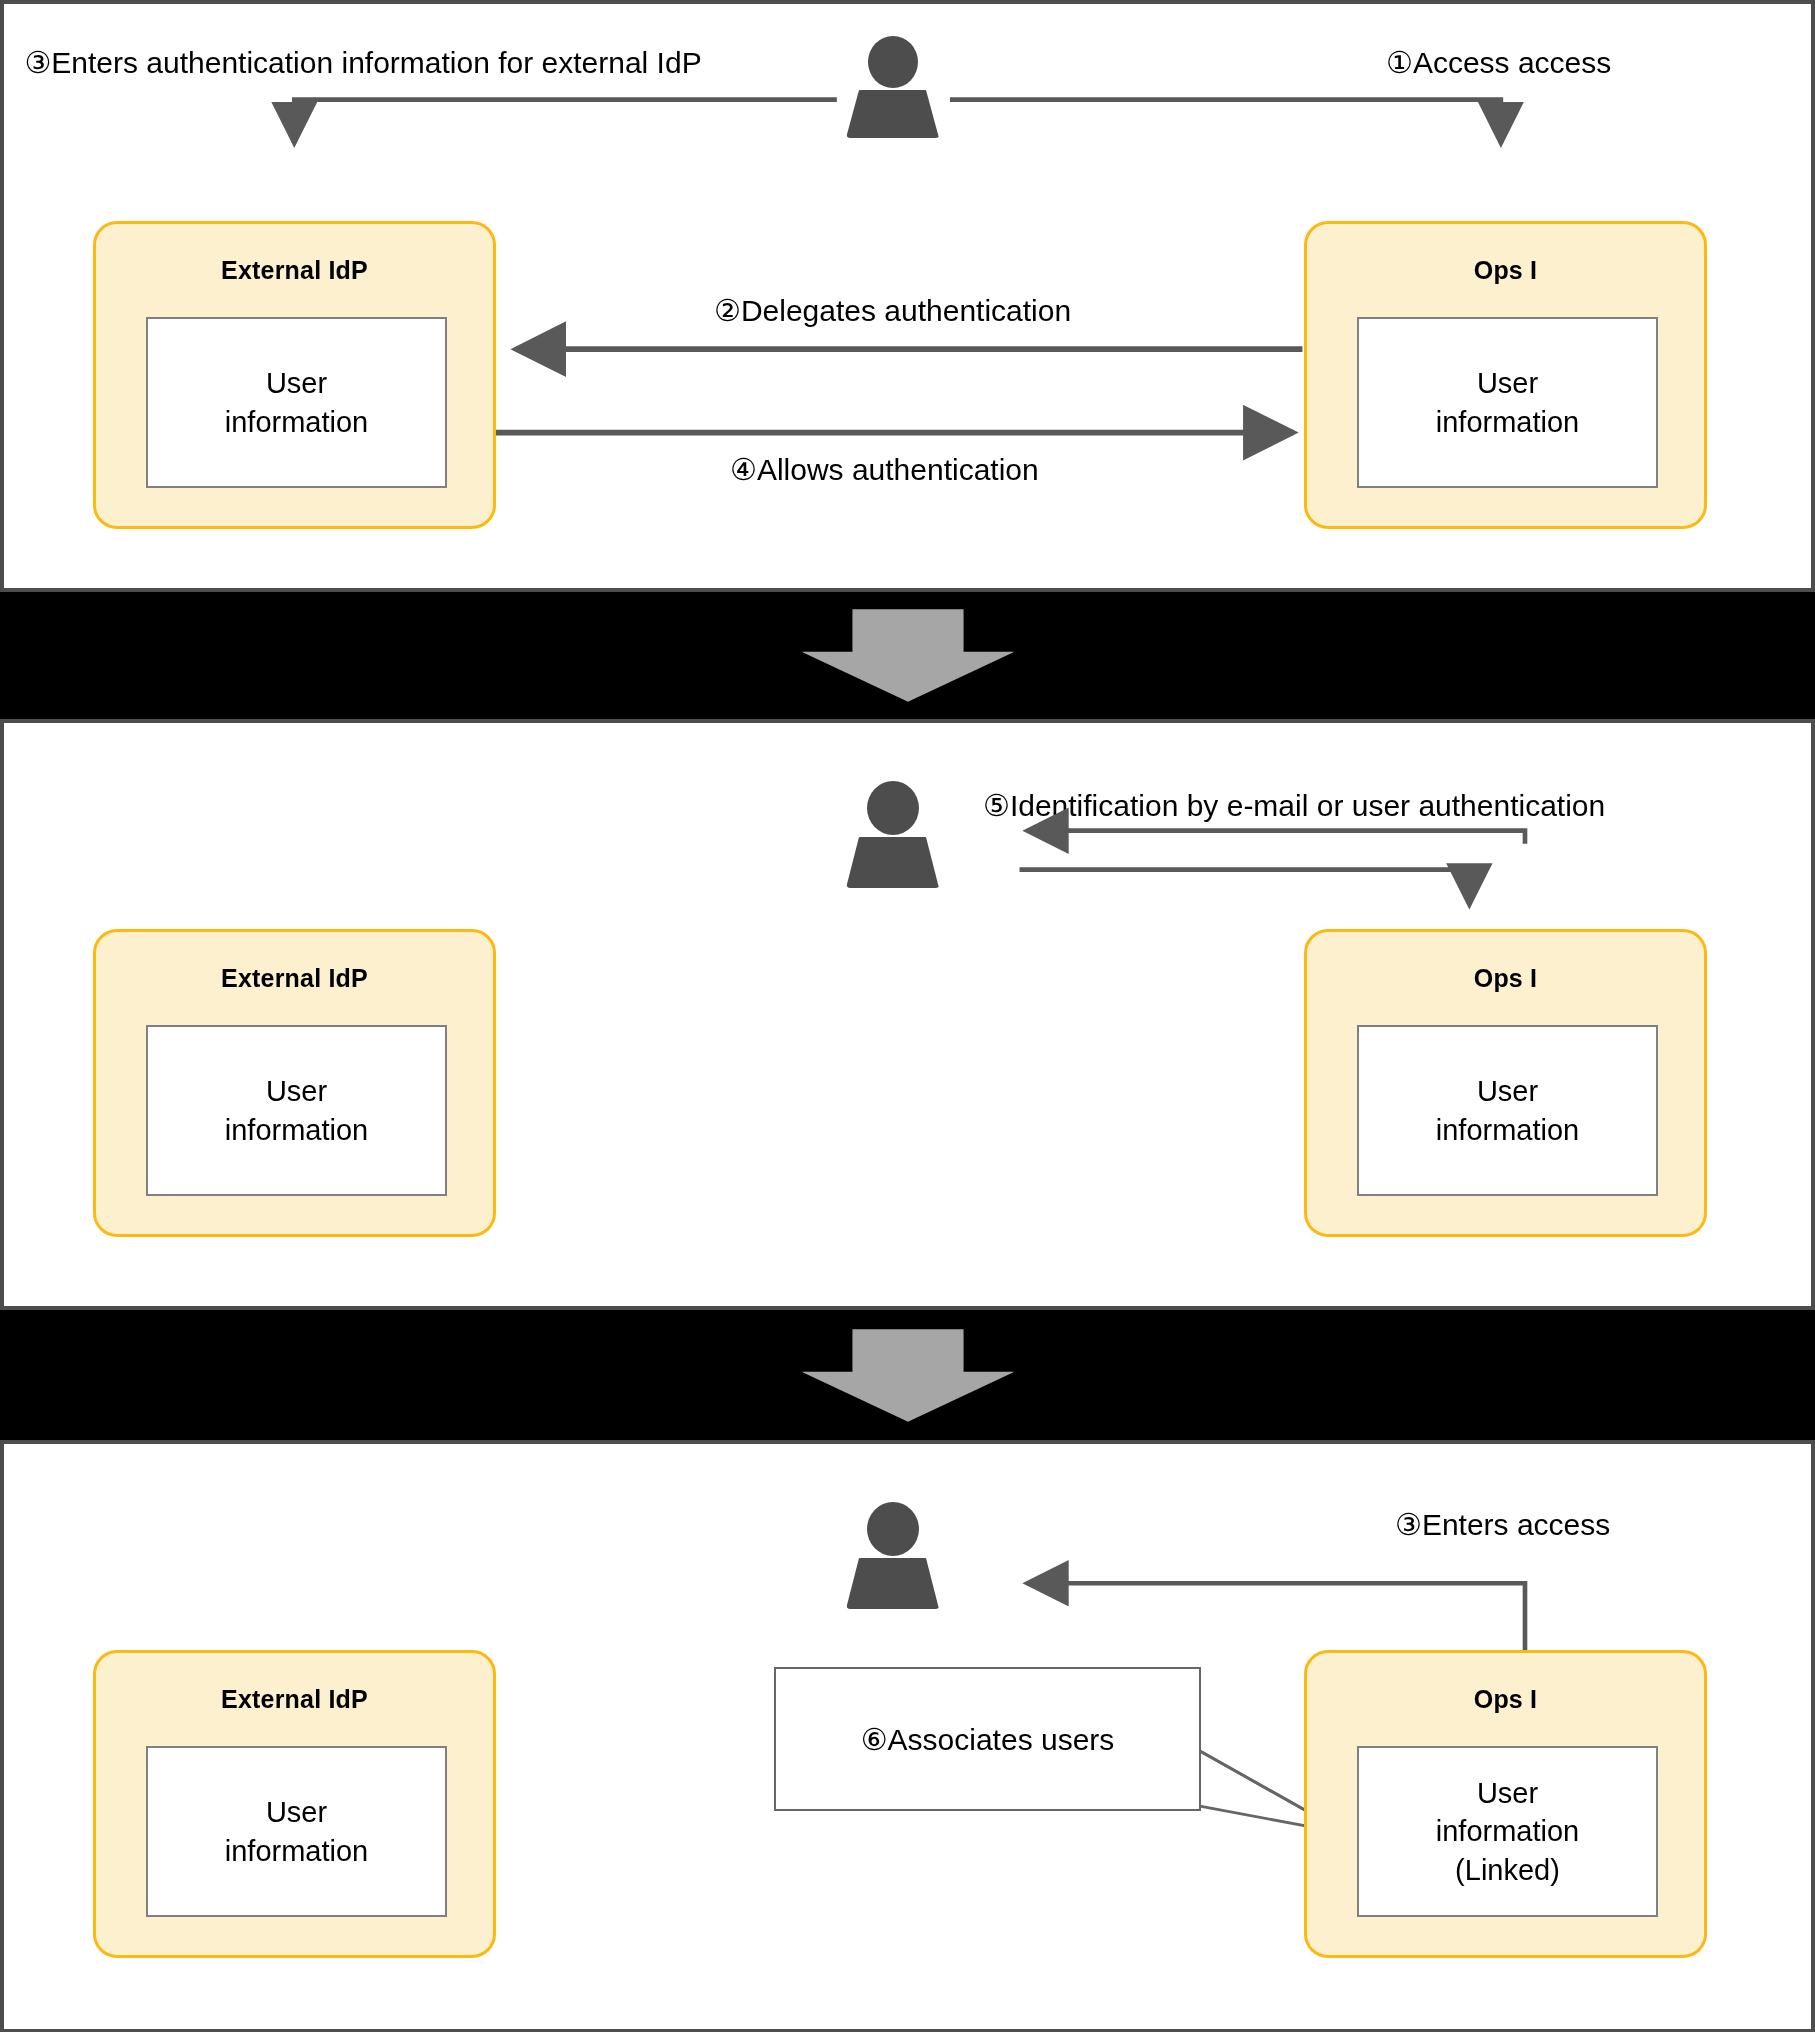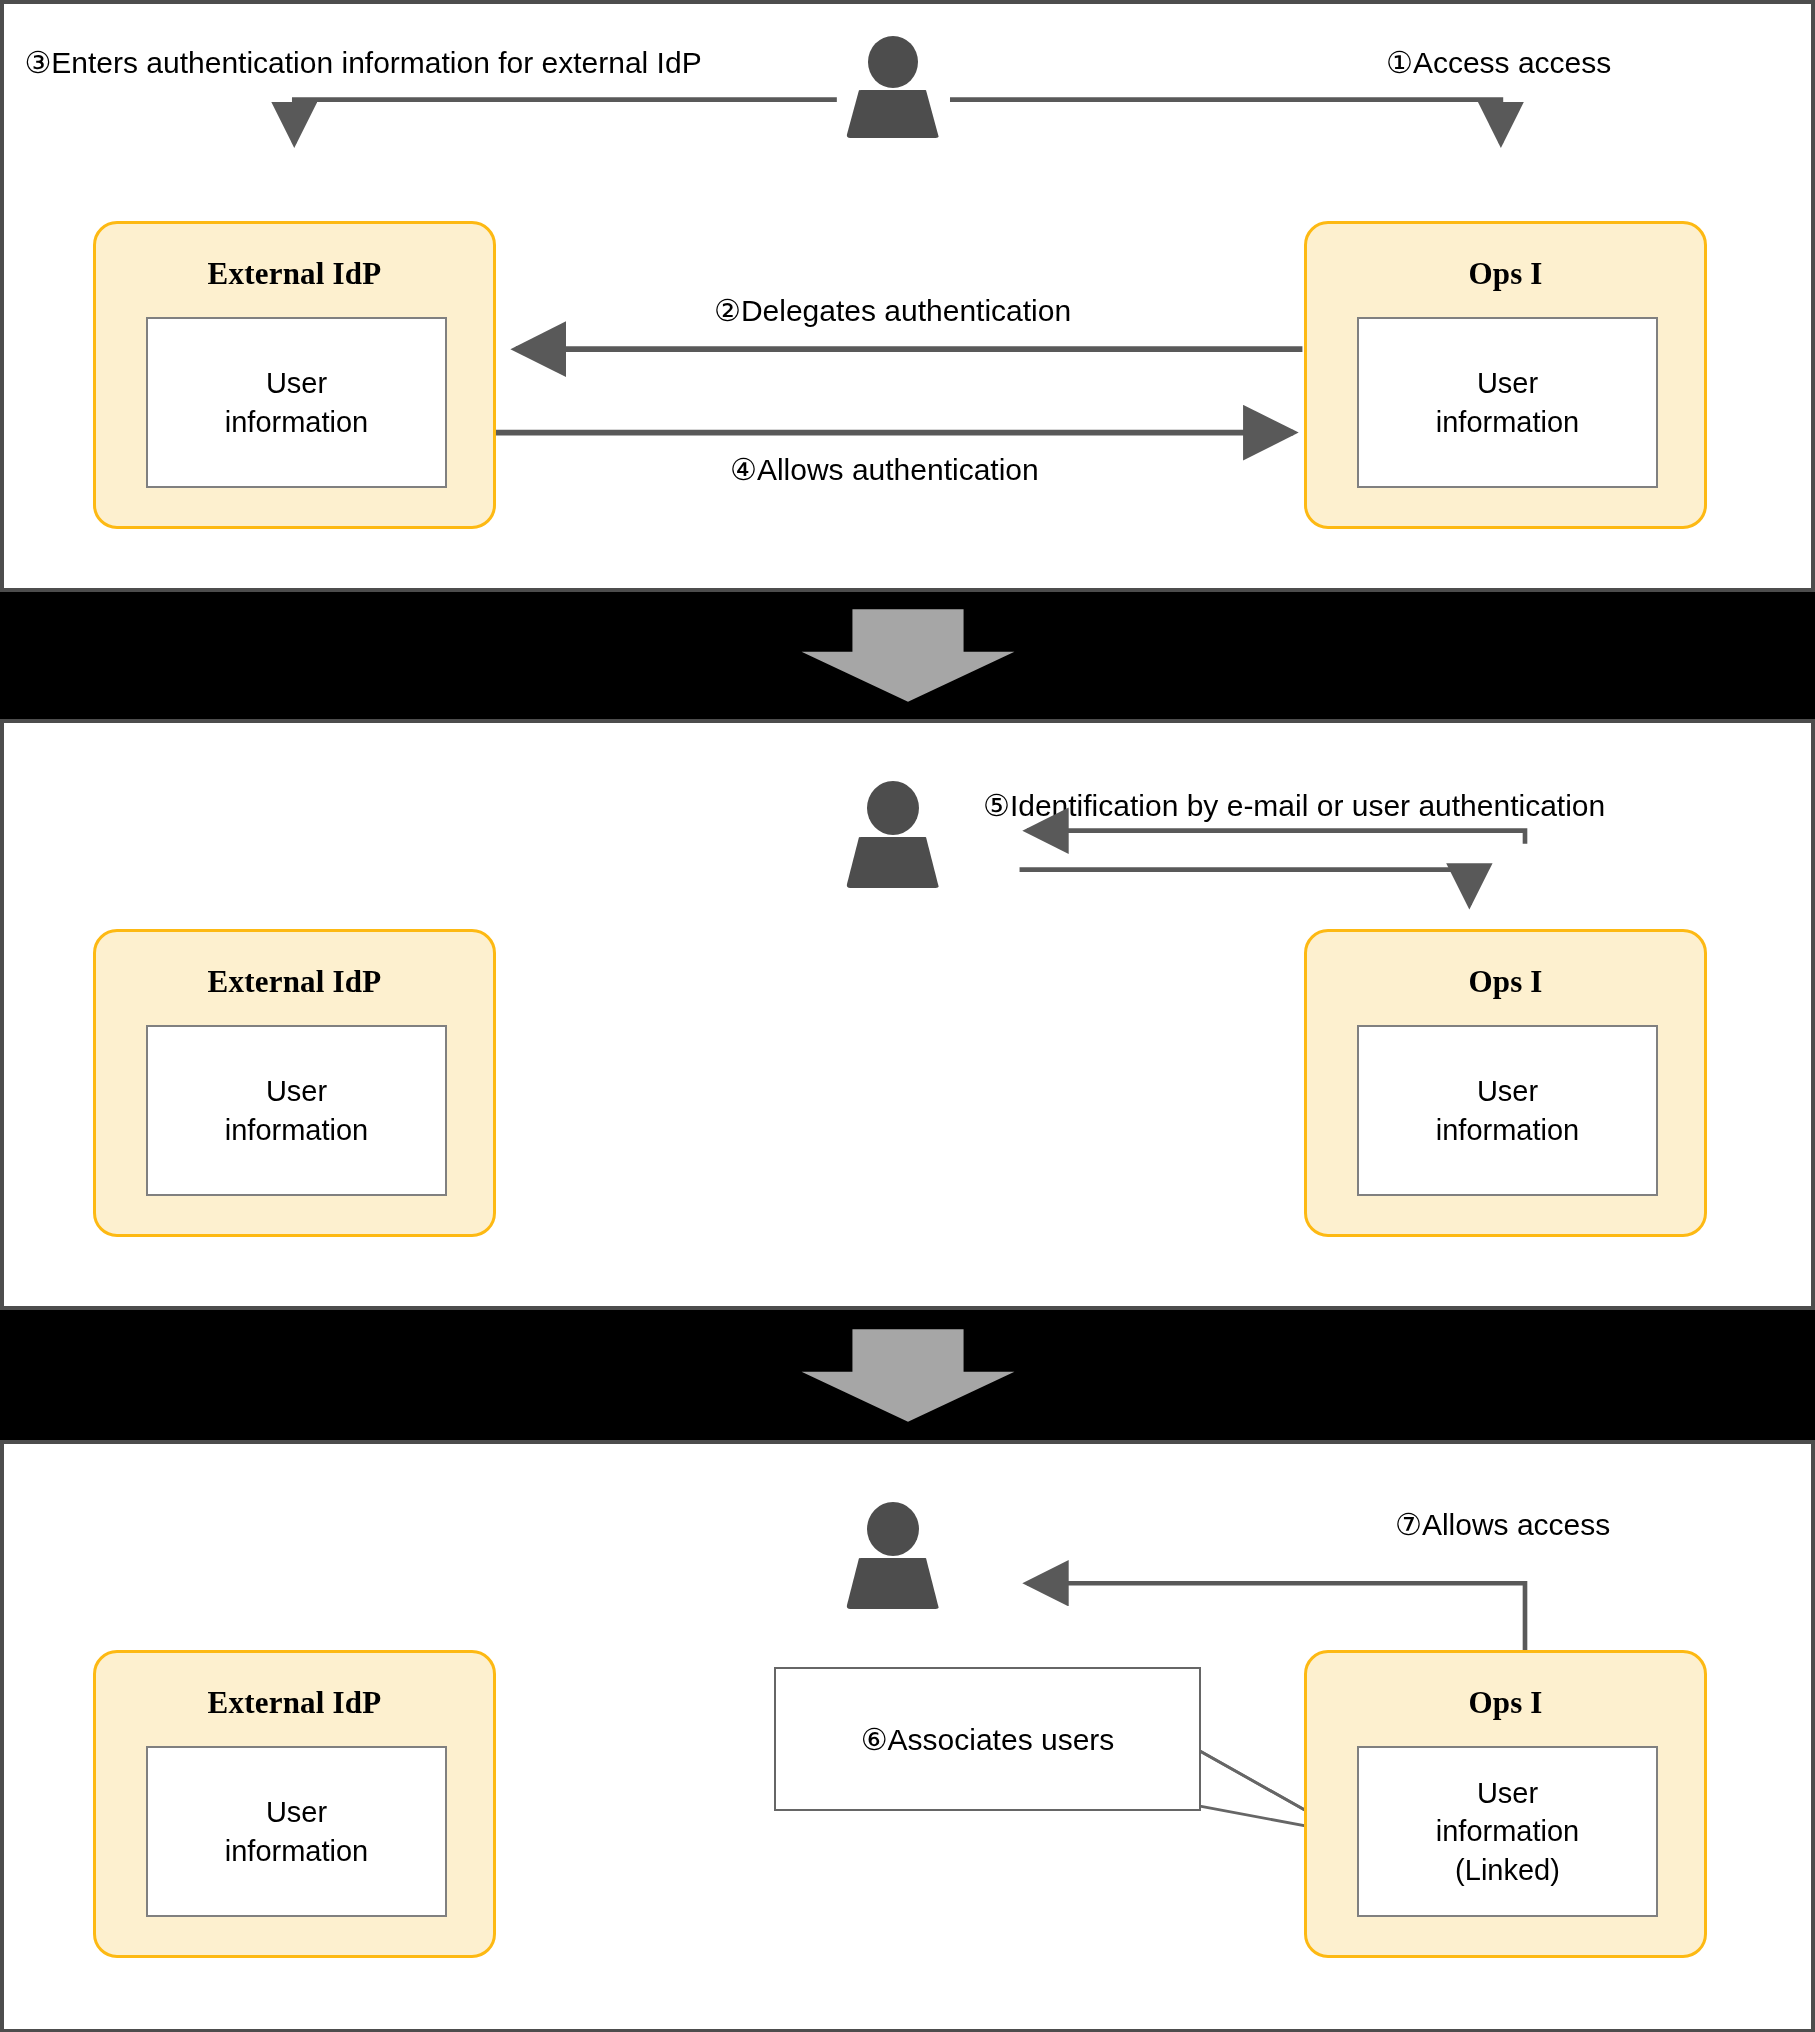--- a/index.html
+++ b/index.html
@@ -18,21 +18,21 @@
   #sep-1{top:592px;height:127px;}
   #sep-2{top:1310px;height:130px;}
 
   
   .band-arrow{position:absolute;left:50%;transform:translateX(-50%);}
 
   
   .service-box{position:absolute;background:#fdf0cf;border:3.7px solid #fdb913;
                border-radius:24px;box-sizing:border-box;}
   .service-title{position:absolute;left:0;width:100%;text-align:center;
-                 font-weight:bold;font-size:31px;color:#000;letter-spacing:0.2px;font-family:Liberation Serif, serif;}
+                 font-weight:bold;font-size:25px;color:#000;letter-spacing:0.2px;}
   .info-box{position:absolute;background:#ffffff;border:2.8px solid #808080;
             box-sizing:border-box;display:flex;align-items:center;
             justify-content:center;text-align:center;font-size:29px;
             color:#000;line-height:1.32;}
 
   
   .person{position:absolute;}
   .person .head{position:absolute;left:50%;transform:translateX(-50%);
                 border-radius:50%;background:#4d4d4d;}
   .person .body{position:absolute;left:50%;transform:translateX(-50%);
@@ -165,21 +165,21 @@
 
   <div class="panel" id="panel-3">
 
     <div class="person" style="left:833px;top:58px;width:111px;height:107px;">
       <span class="head" style="top:0;width:52px;height:54px;"></span>
       <span class="body" style="top:56px;width:93px;height:51px;
                    clip-path:polygon(14% 0%, 86% 0%, 100% 100%, 0% 100%);
                    border-radius:15px 15px 3.7px 3.7px;"></span>
     </div>
 
-    <div class="label" style="left:1391px;top:63px;">⑦Allows access</div>
+    <div class="label" style="left:1391px;top:63px;">③Enters access</div>
 
     <svg class="overlay" width="1815" height="593" viewBox="0 0 1957 639">
       <defs>
         <marker id="ah3" markerWidth="12" markerHeight="12" refX="9" refY="5" orient="auto" markerUnits="strokeWidth">
           <path d="M0,0 L10,5 L0,10 z" fill="#595959"></path>
         </marker>
       </defs>
 
       <path d="M 1640,244 L 1640,150 L 1103,150" stroke="#595959" stroke-width="5" fill="none" marker-end="url(#ah3)"></path>
 

